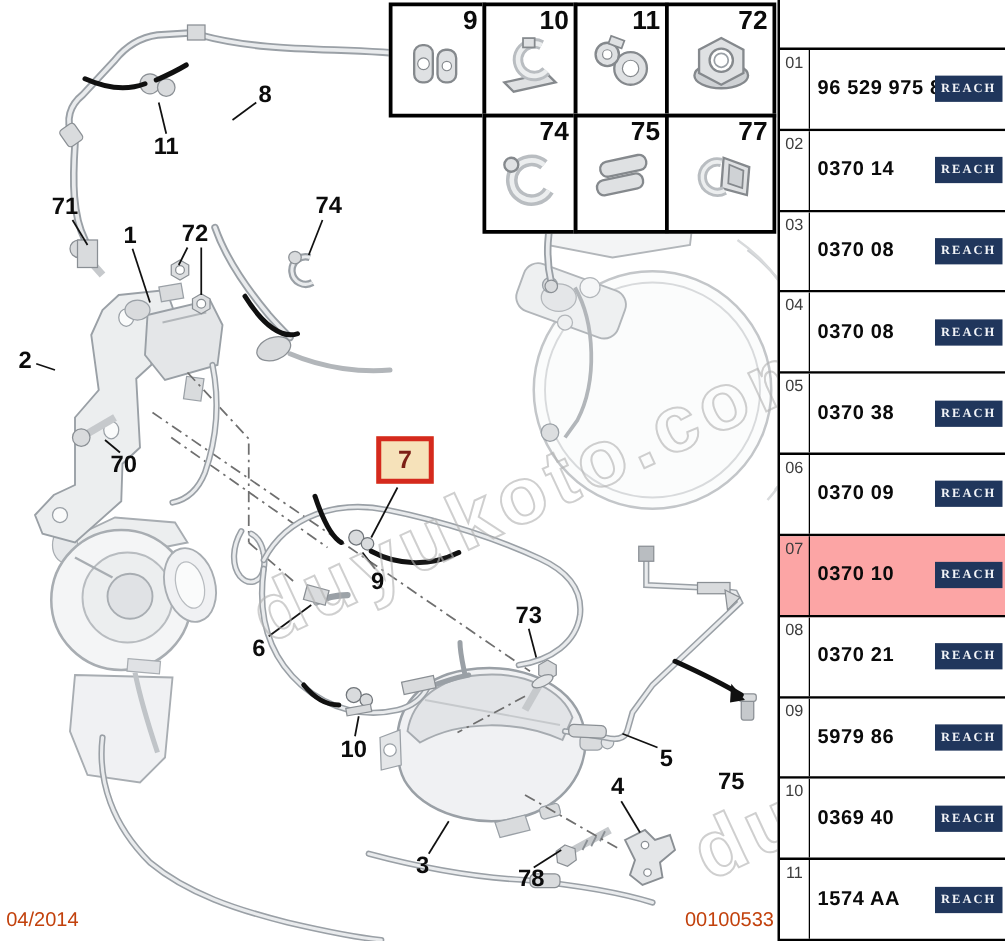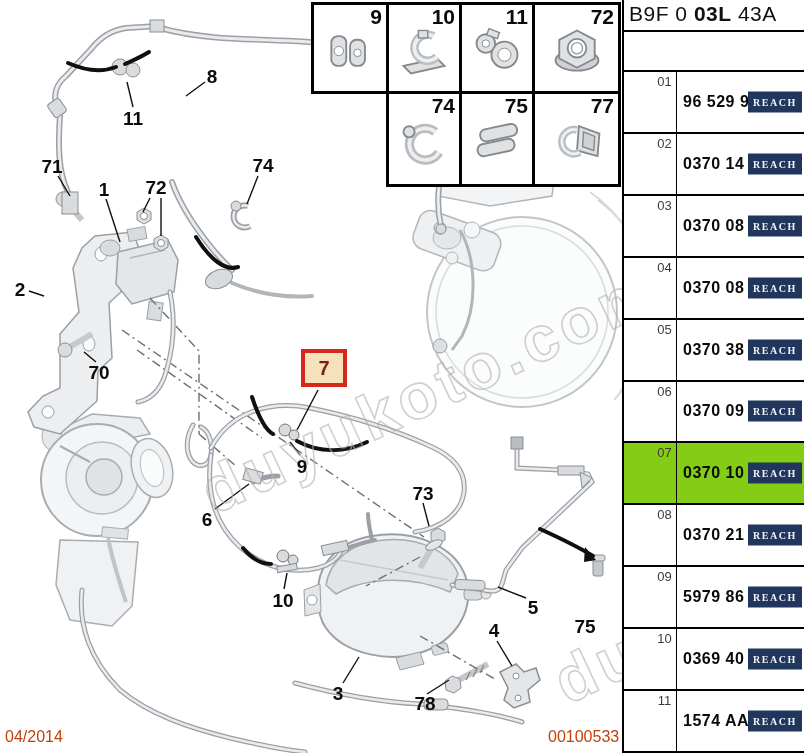--- a/index.html
+++ b/index.html
@@ -26,23 +26,23 @@
   .gcell .glabel{position:absolute;top:0px;right:4px;font-weight:bold;font-size:21px;color:#0b0b0b;}
   .gcell svg{position:absolute;left:50%;top:54%;transform:translate(-50%,-50%);}
   
   #panel{position:absolute;left:622px;top:0;width:182px;height:753px;box-sizing:border-box;
          border-left:2px solid #000;background:#fff;display:flex;flex-direction:column;}
   #panel-header{height:28px;border-bottom:2px solid #000;font-size:21px;color:#111;
                 padding:2px 0 0 5px;letter-spacing:.5px;}
   #panel-spacer{height:38px;border-bottom:2px solid #000;}
   #rows{flex:1;display:flex;flex-direction:column;}
   .prow{position:relative;flex:1;display:flex;border-bottom:2px solid #000;background:#fff;}
-  .prow.hl{background:#84cc16;}
+  .prow.hl{background:#fca5a5;}
   .pnum{width:24px;box-sizing:border-box;border-right:1.5px solid #000;font-size:13px;color:#3c3c3c;
-        text-align:center;padding-top:2px;margin-left:29px;}
+        text-align:center;padding-top:2px;}
   .pbody{position:relative;flex:1;display:flex;align-items:center;}
   .pref{margin-left:6px;font-weight:bold;font-size:16px;color:#0a0a0a;letter-spacing:.5px;}
   .reach{position:absolute;right:2px;top:50%;transform:translateY(-50%);
          background:#20365c;color:#f2f4f8;border:none;font-family:Liberation Serif, serif;
          font-weight:bold;font-size:10px;letter-spacing:1.6px;padding:5px 5px;cursor:pointer;}
 </style>
 </head>
 <body>
 
 <div id="stage">
@@ -304,23 +304,20 @@
           </svg></span><span class="glabel">75</span></div>
       <div class="gcell" style="left: 532px; top: 91px; width: 89px; height: 96px; padding-left: 36px;"><span><svg width="56" height="56" viewBox="0 0 60 60">
             <polygon points="32,12 54,20 52,44 30,38" fill="#dfe1e3" stroke="#85898d" stroke-width="2"></polygon>
             <polygon points="37,18 49,23 48,38 36,34" fill="#cfd2d5" stroke="#85898d" stroke-width="1.5"></polygon>
             <path d="M30,16 A13,13 0 1 0 33,40" fill="none" stroke="#b9bdc1" stroke-width="8"></path>
             <path d="M30,16 A13,13 0 1 0 33,40" fill="none" stroke="#eceeef" stroke-width="3"></path>
           </svg></span><span class="glabel">77</span></div>
     </div>
 
   <div id="panel">
-    <div id="panel-header">
-      <span>B9F 0 </span><b>03L</b><span> 43A</span>
-    </div>
     <div id="panel-spacer"></div>
     <div id="rows">
         <div class="prow">
           <div class="pnum">01</div>
           <div class="pbody">
             <span class="pref">96 529 975 80</span>
             <button class="reach">REACH</button>
           </div>
         </div>
         <div class="prow">

